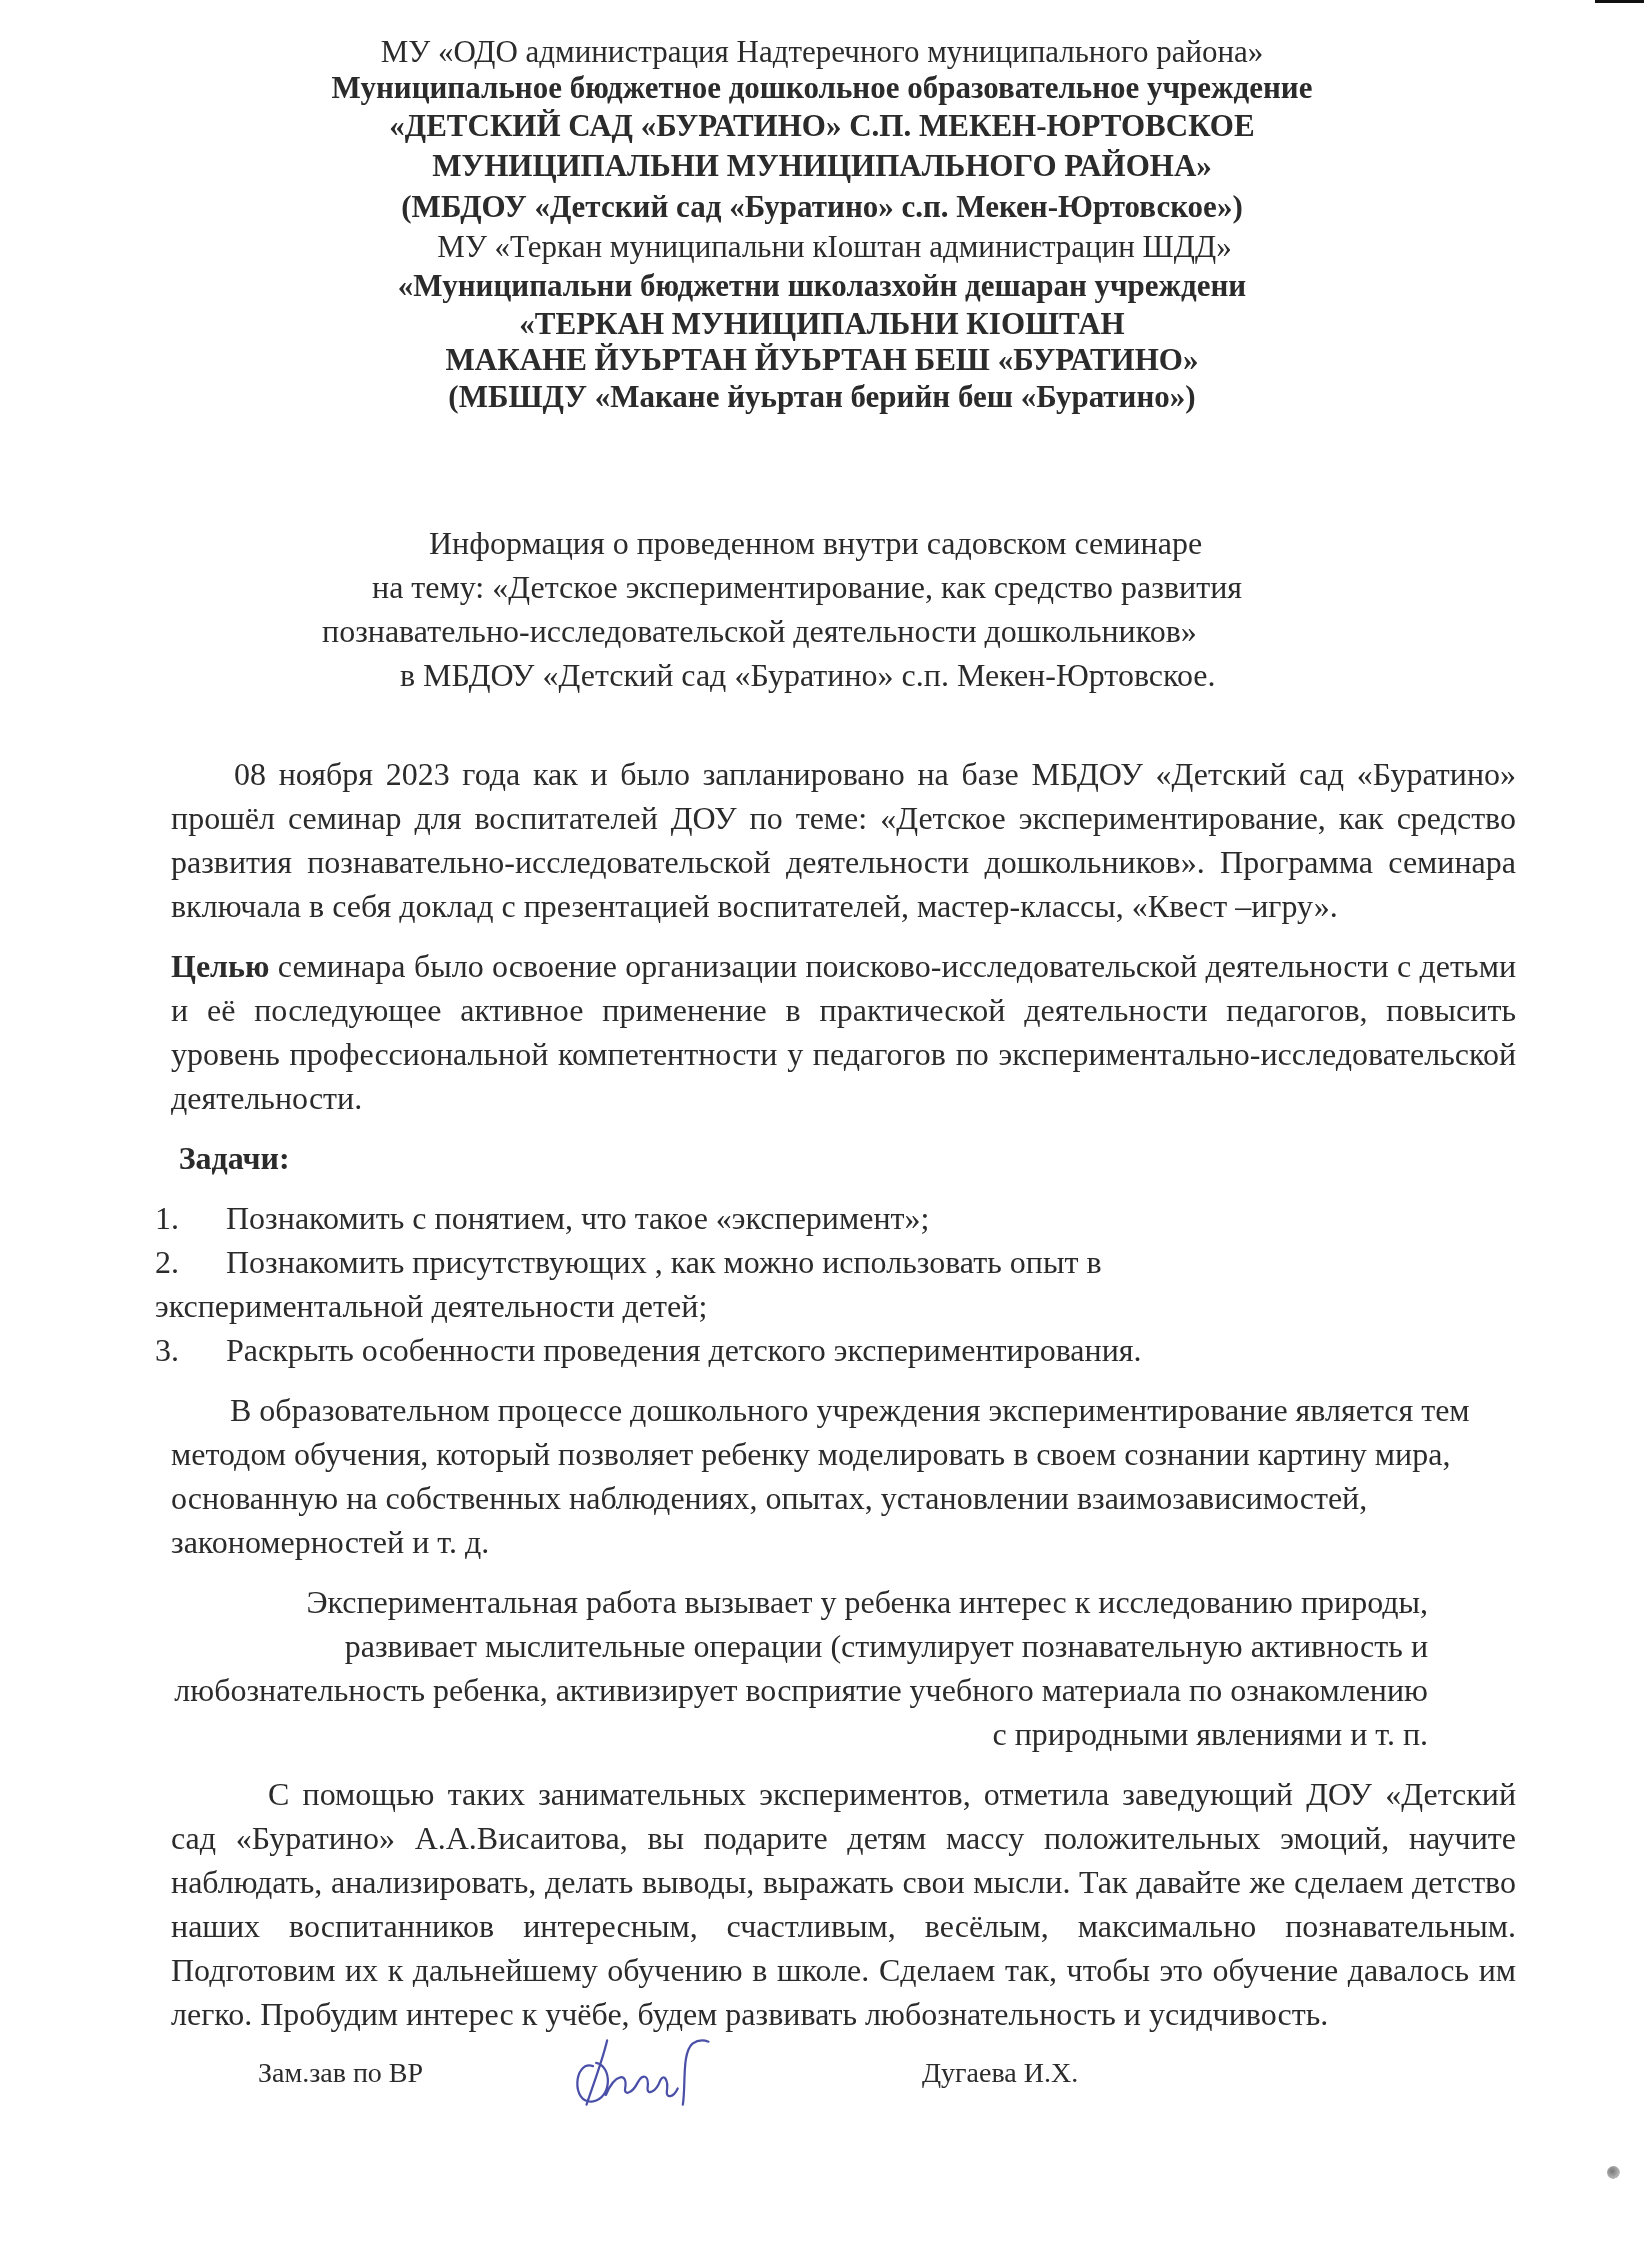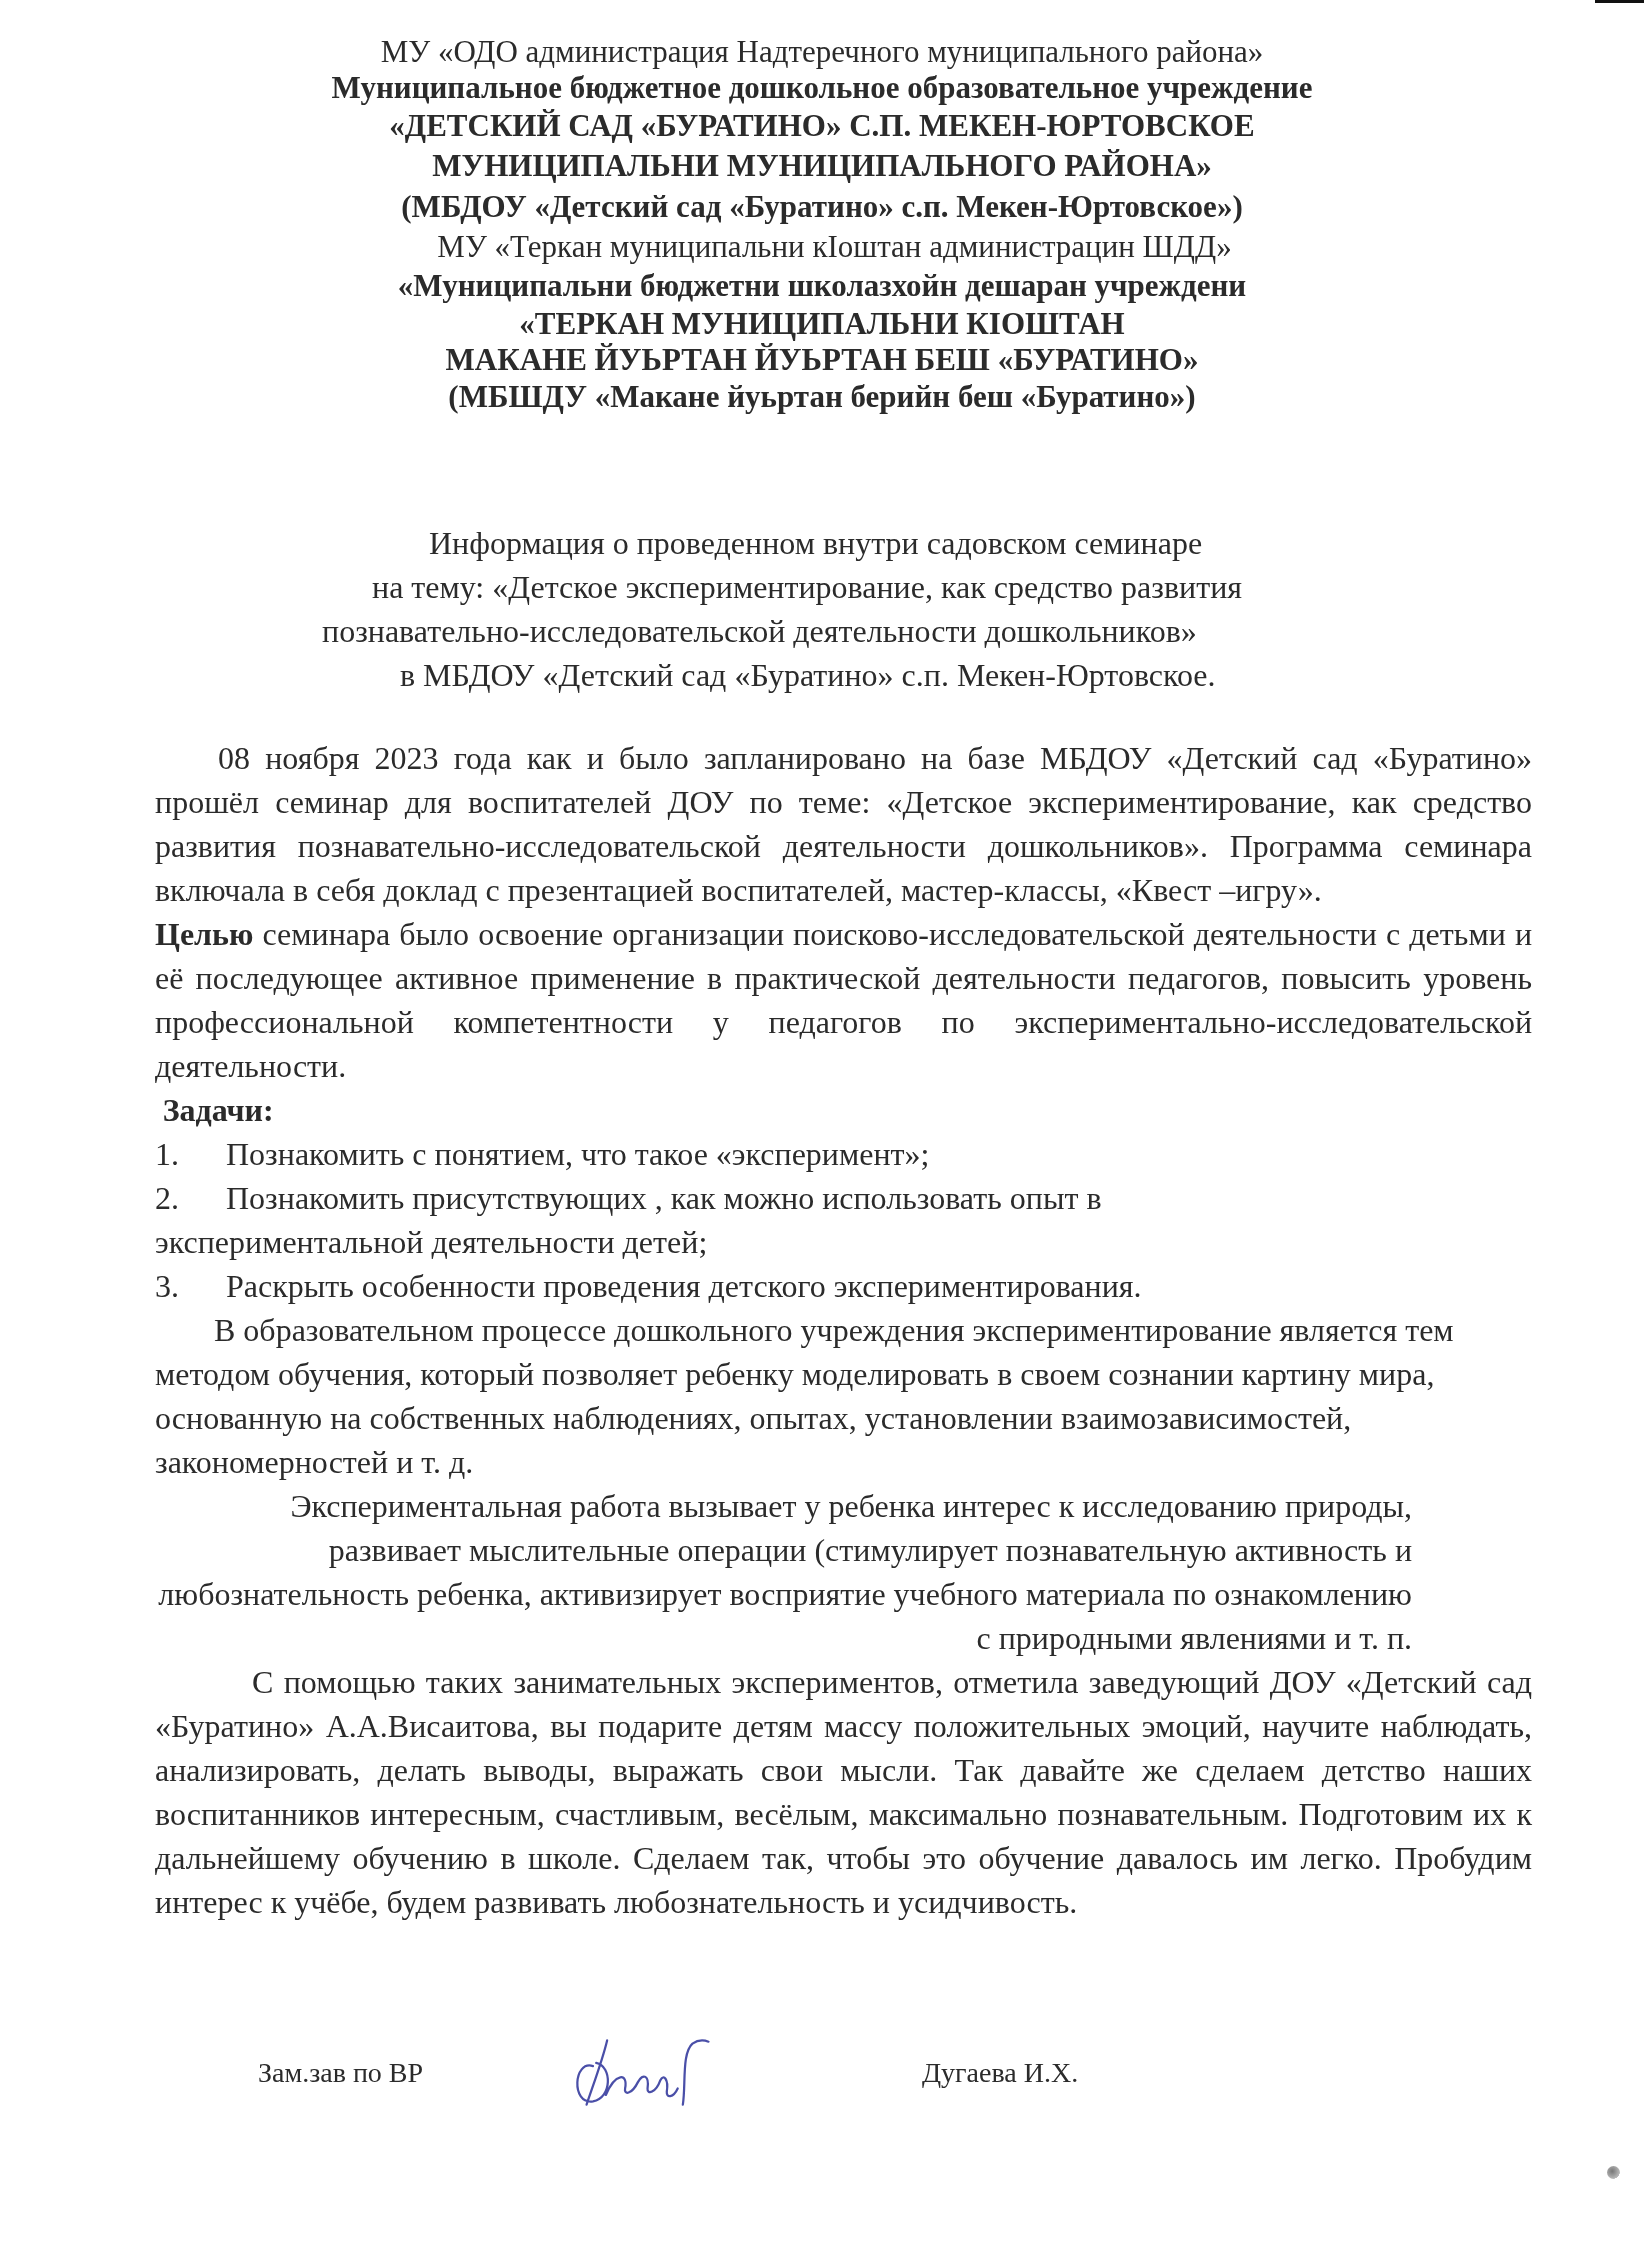--- a/index.html
+++ b/index.html
@@ -29,21 +29,21 @@
   .title .t { position: absolute; white-space: nowrap; }
   .title .t1 { left: 429px; top: 0; }
   .title .t2 { left: 372px; top: 44px; }
   .title .t3 { left: 322px; top: 88px; }
   .title .t4 { left: 400px; top: 132px; }
 
   .body {
     position: absolute; left: 155px; top: 736px; width: 1377px;
     font-size: 32px; line-height: 44px;
   }
-  .body p { margin: 0; }
+  .body p { margin: 16px; }
   .justify { text-align: justify; text-align-last: left; }
   .indent1 { text-indent: 63px; }
   .indent2 { text-indent: 59px; }
   .indent3 { text-indent: 84px; text-align: right; }
   .indent4 { text-indent: 97px; }
   .b { font-weight: bold; }
   .tasks-head { padding-left: 7.7px; }
   .task { display: flex; }
   .task .num { width: 71px; flex: none; }
   .task-wrap { padding-left: 0; }

